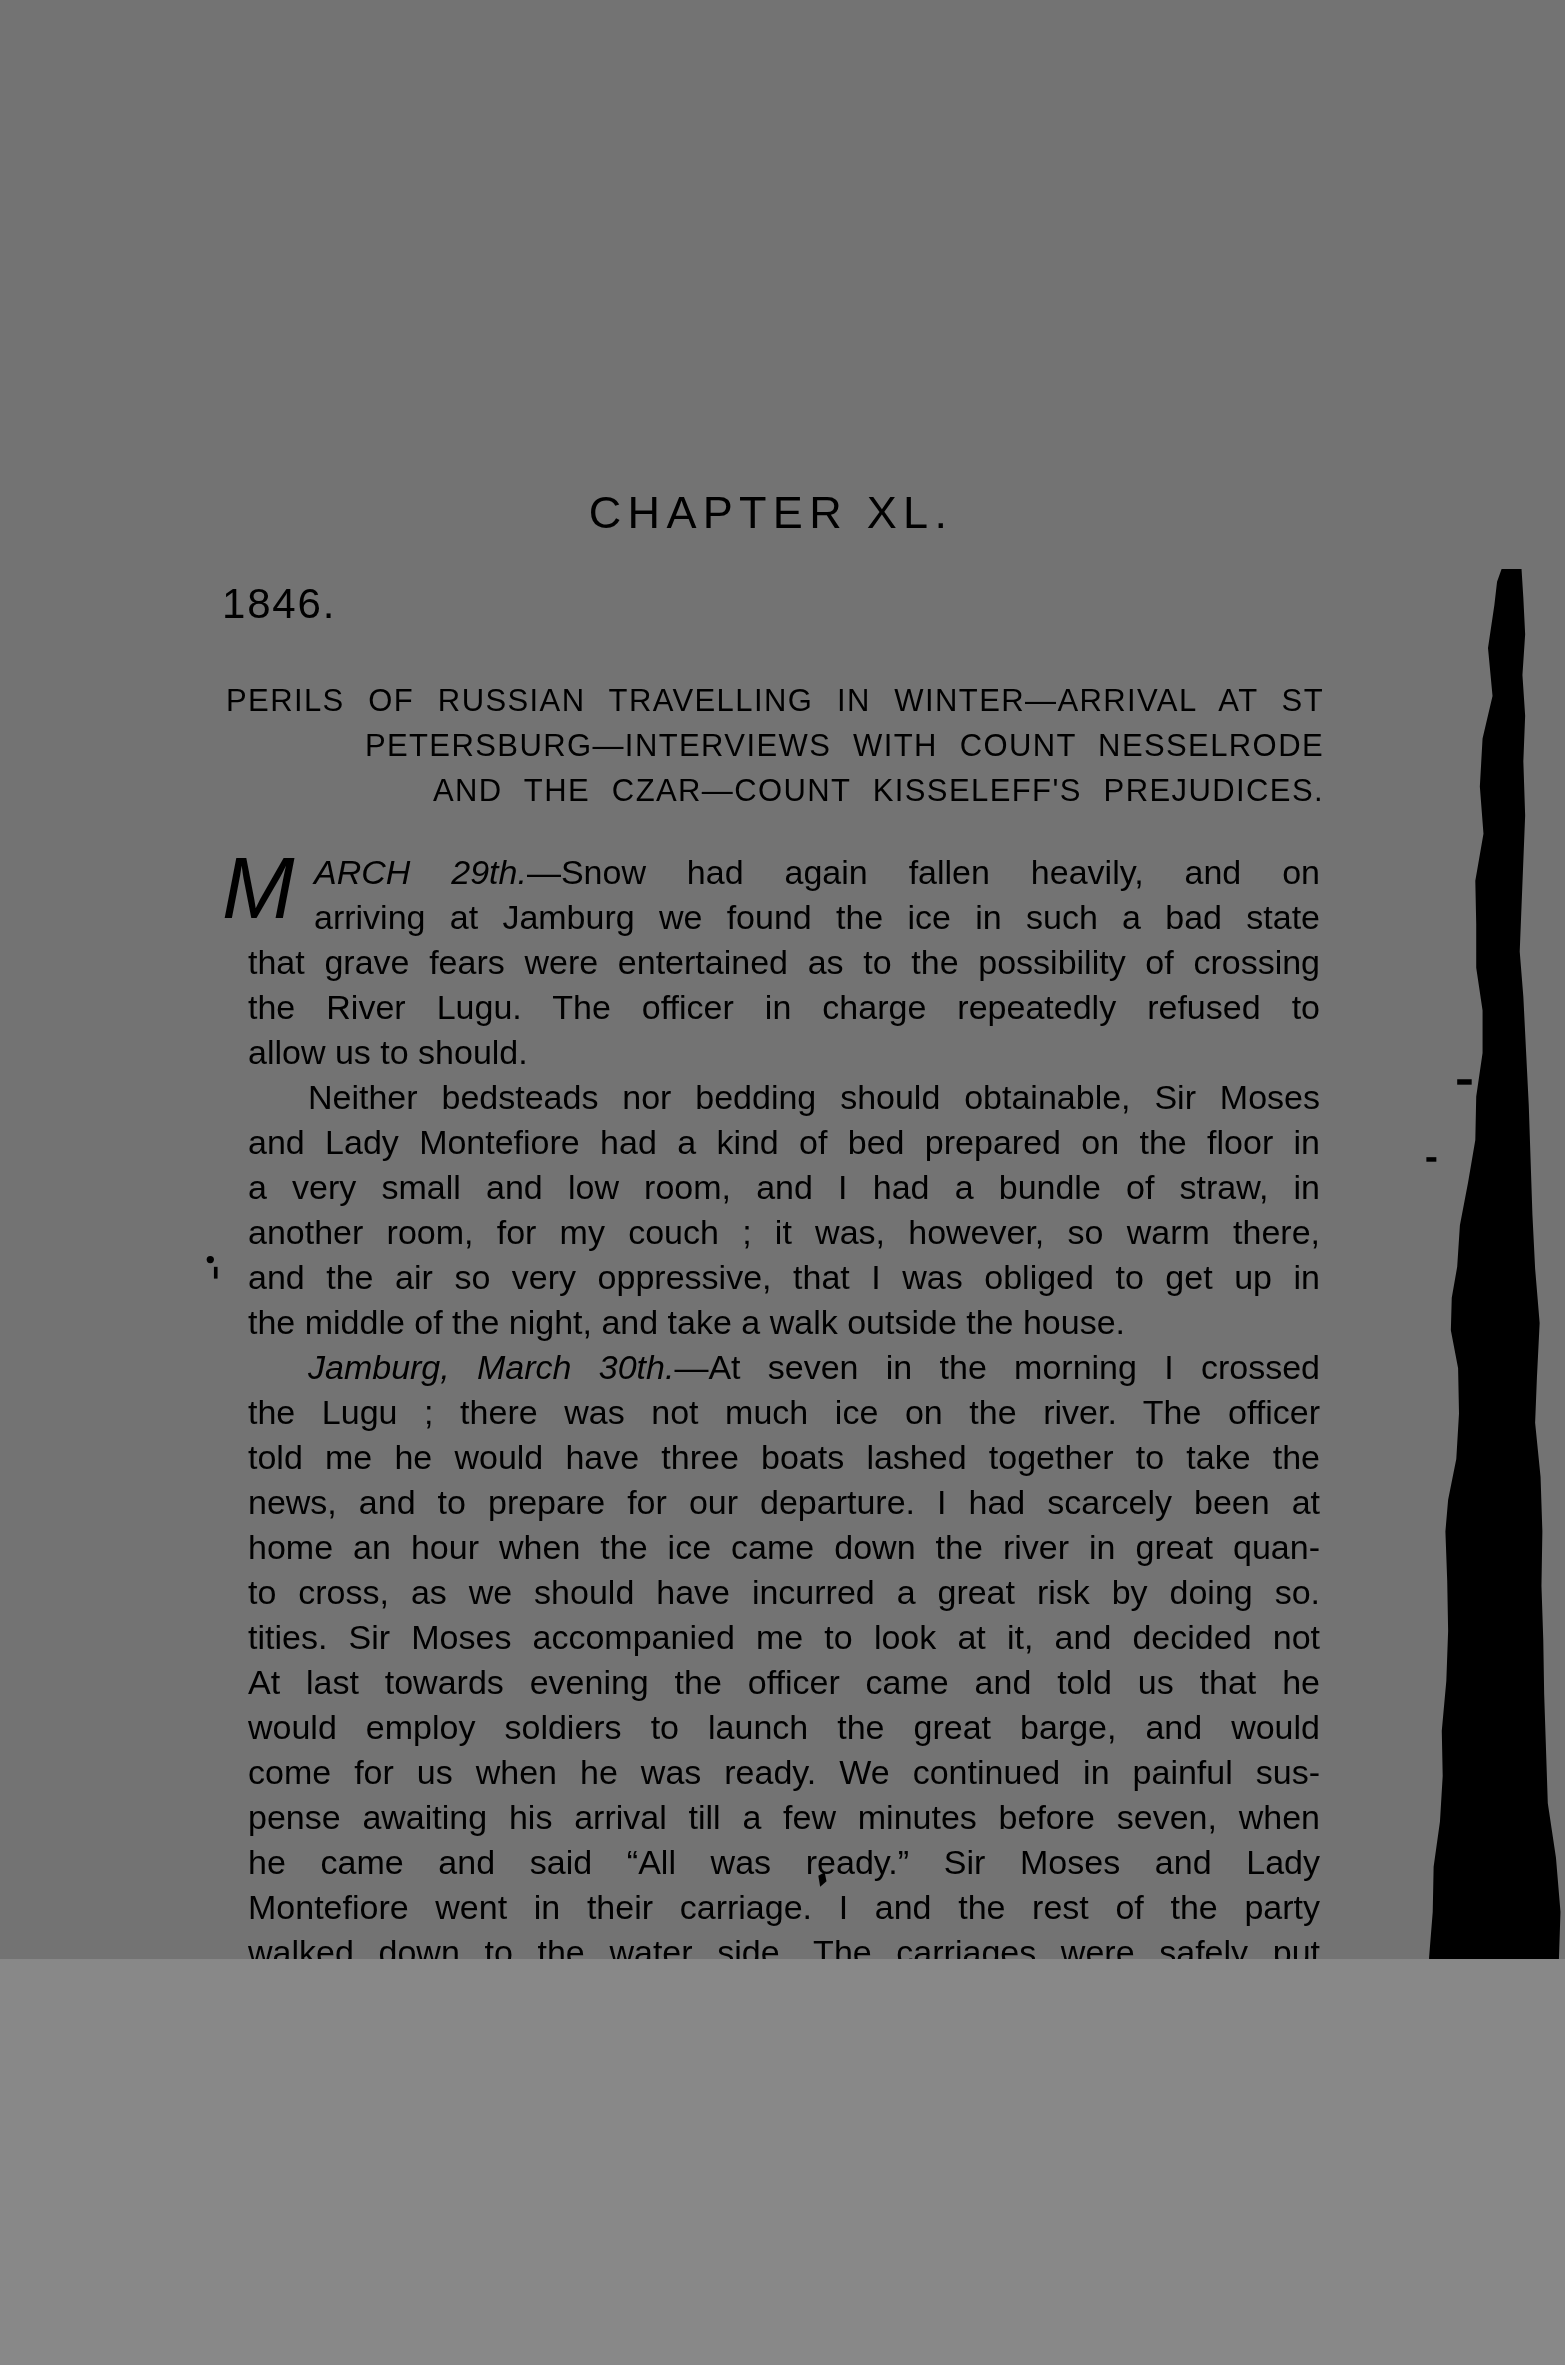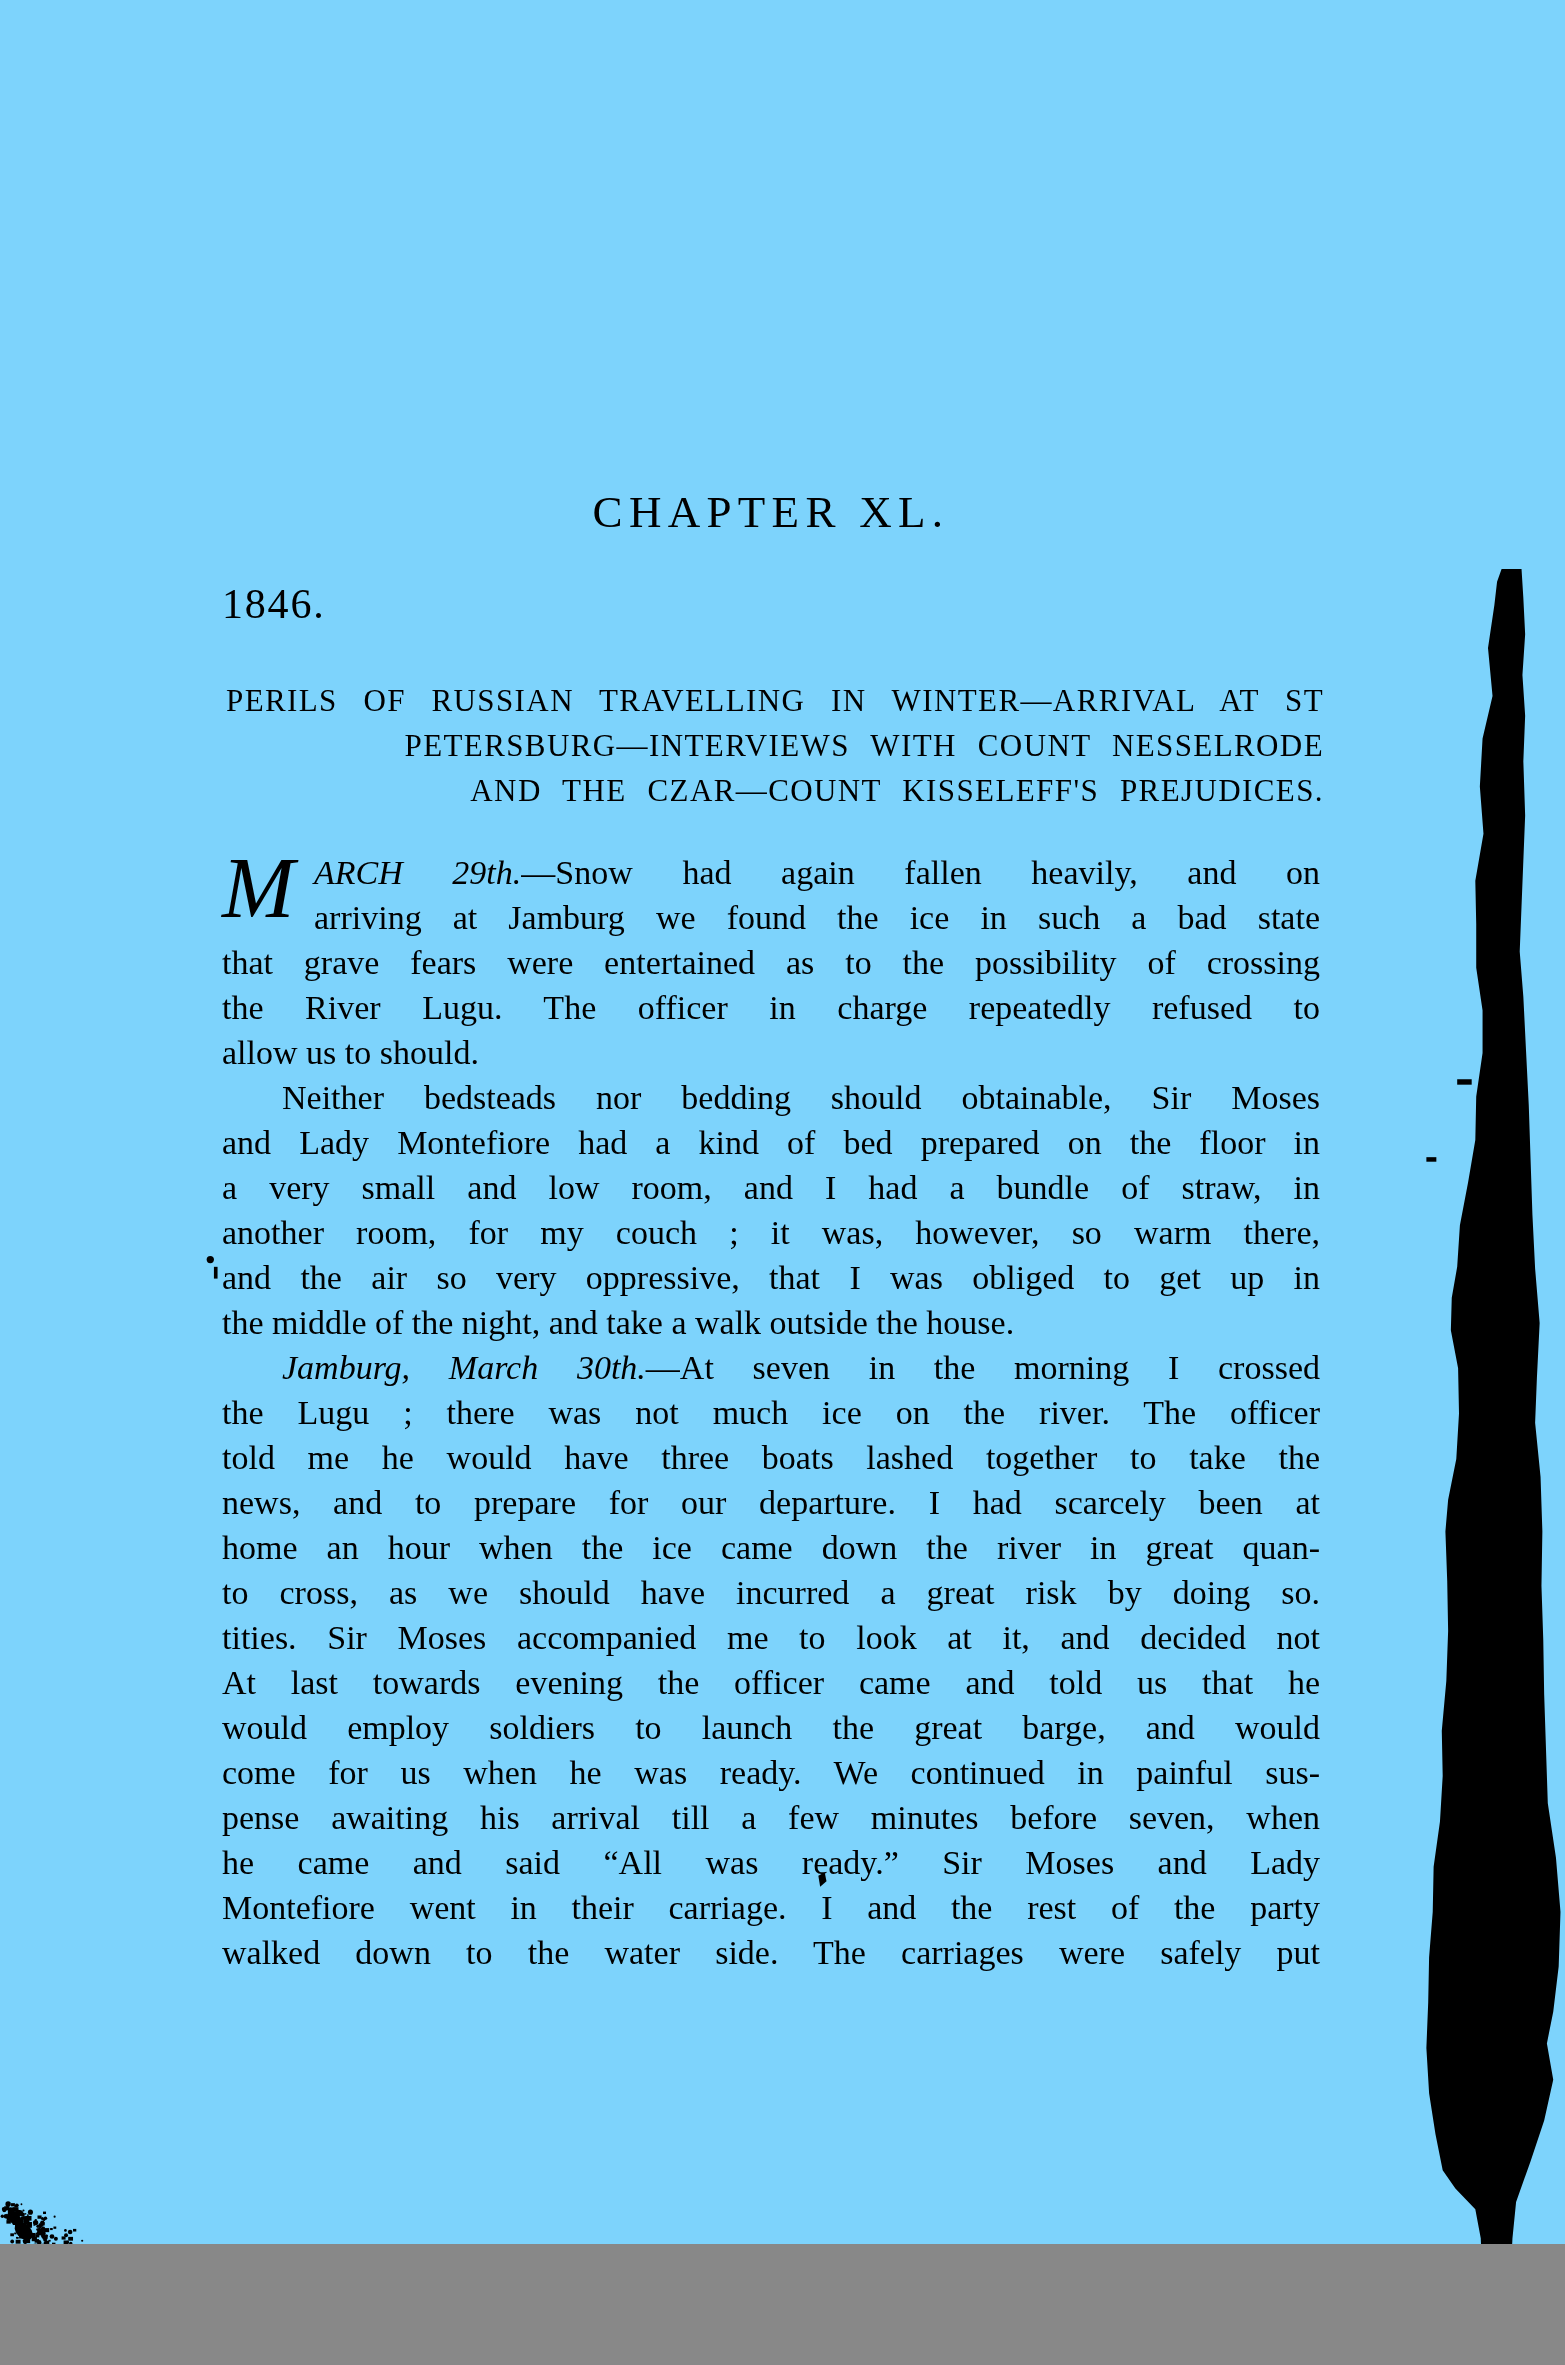--- a/index.html
+++ b/index.html
@@ -1,22 +1,22 @@
 <!DOCTYPE html>
 <html style="font-size:14.5px"><head>
 <meta charset="utf-8">
 <style>
   html,body { margin:0; padding:0; background:#888; }
   .page {
     position:relative;
-    width:1566px; height:2244px;
+    width:1566px; height:1959px;
     margin:0 auto;
-    background:#7dd3fc;
+    background:#737373;
     overflow:hidden;
-    font-family:Liberation Serif, serif;
+    font-family:Liberation Sans, sans-serif;
     color:#000;
   }
   .column {
     position:absolute;
     left:222px; top:0;
     width:1098px;
   }
   .chapter-heading {
     position:absolute; top:490px; left:0; width:100%;
     font-size:45px; line-height:1;
@@ -35,21 +35,21 @@
     letter-spacing:1.4px;
   }
   .summary .sline { height:45px; overflow:hidden; }
   .summary .sline.jfy { text-align:justify; text-align-last:justify; }
   .summary .sline.cent { text-align:right; word-spacing:11.8px; }
   .body-text {
     position:absolute; top:850px; left:0; width:100%;
     font-size:34px; line-height:45px;
   }
   .paragraph { margin:0; }
-  .line { height:45px; overflow:visible; }
+  .line { height:45px; overflow:visible;margin-left:26px; }
   .line.j { text-align:justify; text-align-last:justify; text-justify:inter-word; }
   .line.ind { text-indent:60px; }
   .line.dc2 { padding-left:34px; }
   .it { font-style:italic; }
   .dropcap {
     float:left;
     width:92px; height:91px;
     font-style:italic;
     font-size:87px; line-height:83px;
     margin-top:-3.6px;

